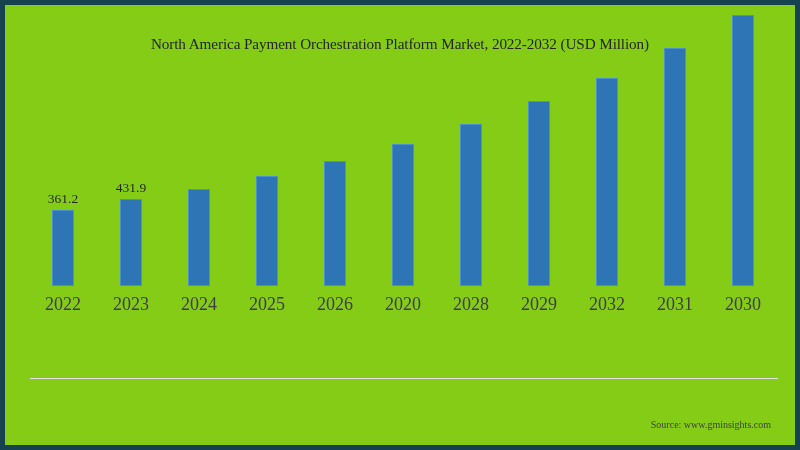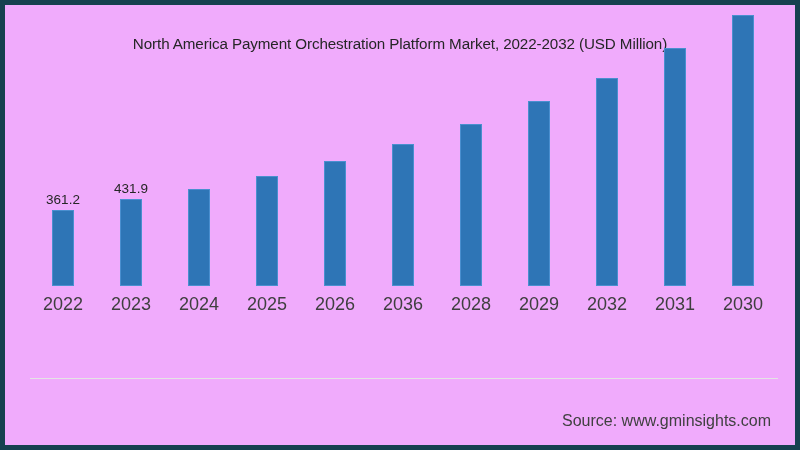--- a/index.html
+++ b/index.html
@@ -21,21 +21,22 @@
     border: 5px solid #16414f;
     overflow: hidden;
   }
 
   #inner {
     position: absolute;
     left: 0;
     top: 0;
     right: 0;
     bottom: 0;
-    background: #f0abfc;
+    background: #84cc16;
+    font-family: Liberation Serif, serif;
   }
 
   #chart-title {
     position: absolute;
     left: 0;
     right: 0;
     top: 30px;
     text-align: center;
     font-size: 15.2px;
     color: #262626;
@@ -95,21 +96,21 @@
     transform: translateX(-50%);
     font-size: 18px;
     color: #3f3f3f;
     white-space: nowrap;
   }
 
   #source-note {
     position: absolute;
     right: 24px;
     bottom: 15px;
-    font-size: 16px;
+    font-size: 10px;
     color: #404040;
     white-space: nowrap;
   }
 </style>
 </head>
 <body>
 
 <div id="figure">
   <div id="inner">
 
@@ -144,21 +145,21 @@
 
       <div class="bar-group" style="left:282px;">
         <div class="bar-value" style="bottom:202px;"></div>
         <div class="bar" style="height:125px;"></div>
         <div class="tick-label">2026</div>
       </div>
 
       <div class="bar-group" style="left:350px;">
         <div class="bar-value" style="bottom:219px;"></div>
         <div class="bar" style="height:142px;"></div>
-        <div class="tick-label">2036</div>
+        <div class="tick-label">2020</div>
       </div>
 
       <div class="bar-group" style="left:418px;margin-top:32px;">
         <div class="bar-value" style="bottom:239px;"></div>
         <div class="bar" style="height:162px;"></div>
         <div class="tick-label">2028</div>
       </div>
 
       <div class="bar-group" style="left:486px;text-align:center;">
         <div class="bar-value" style="bottom:262px;"></div>

